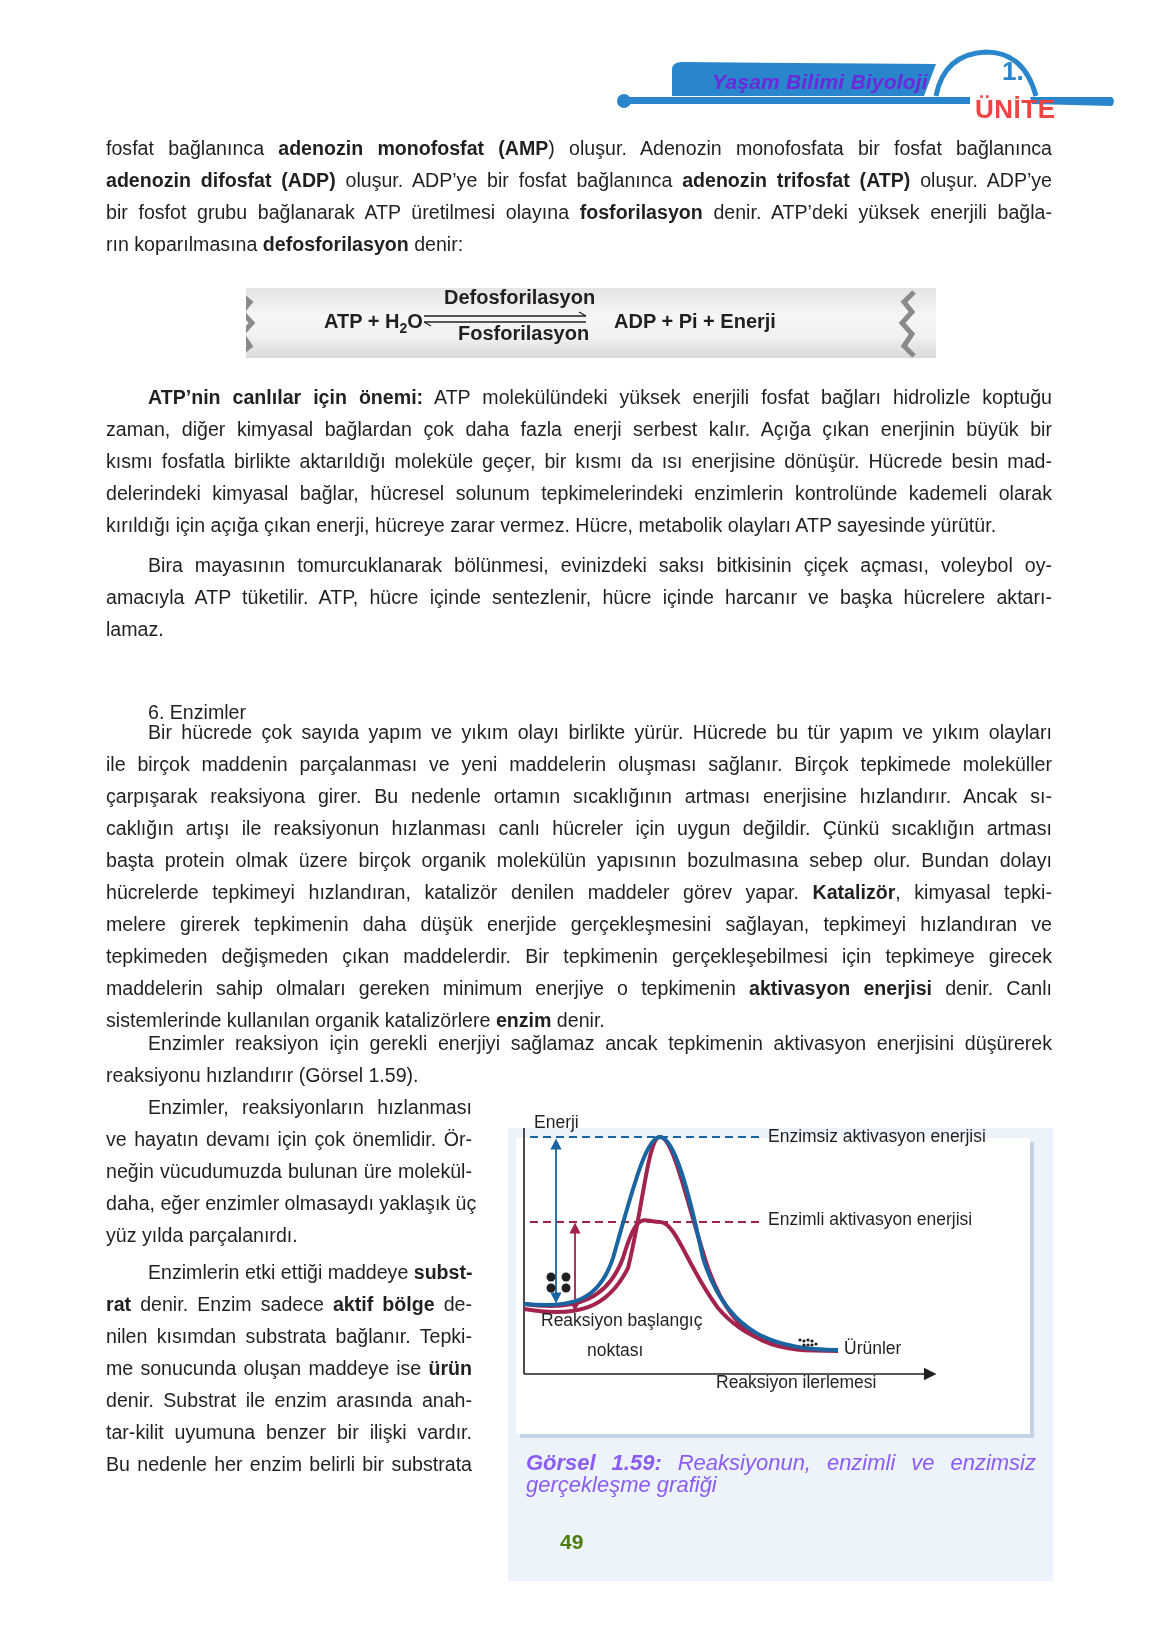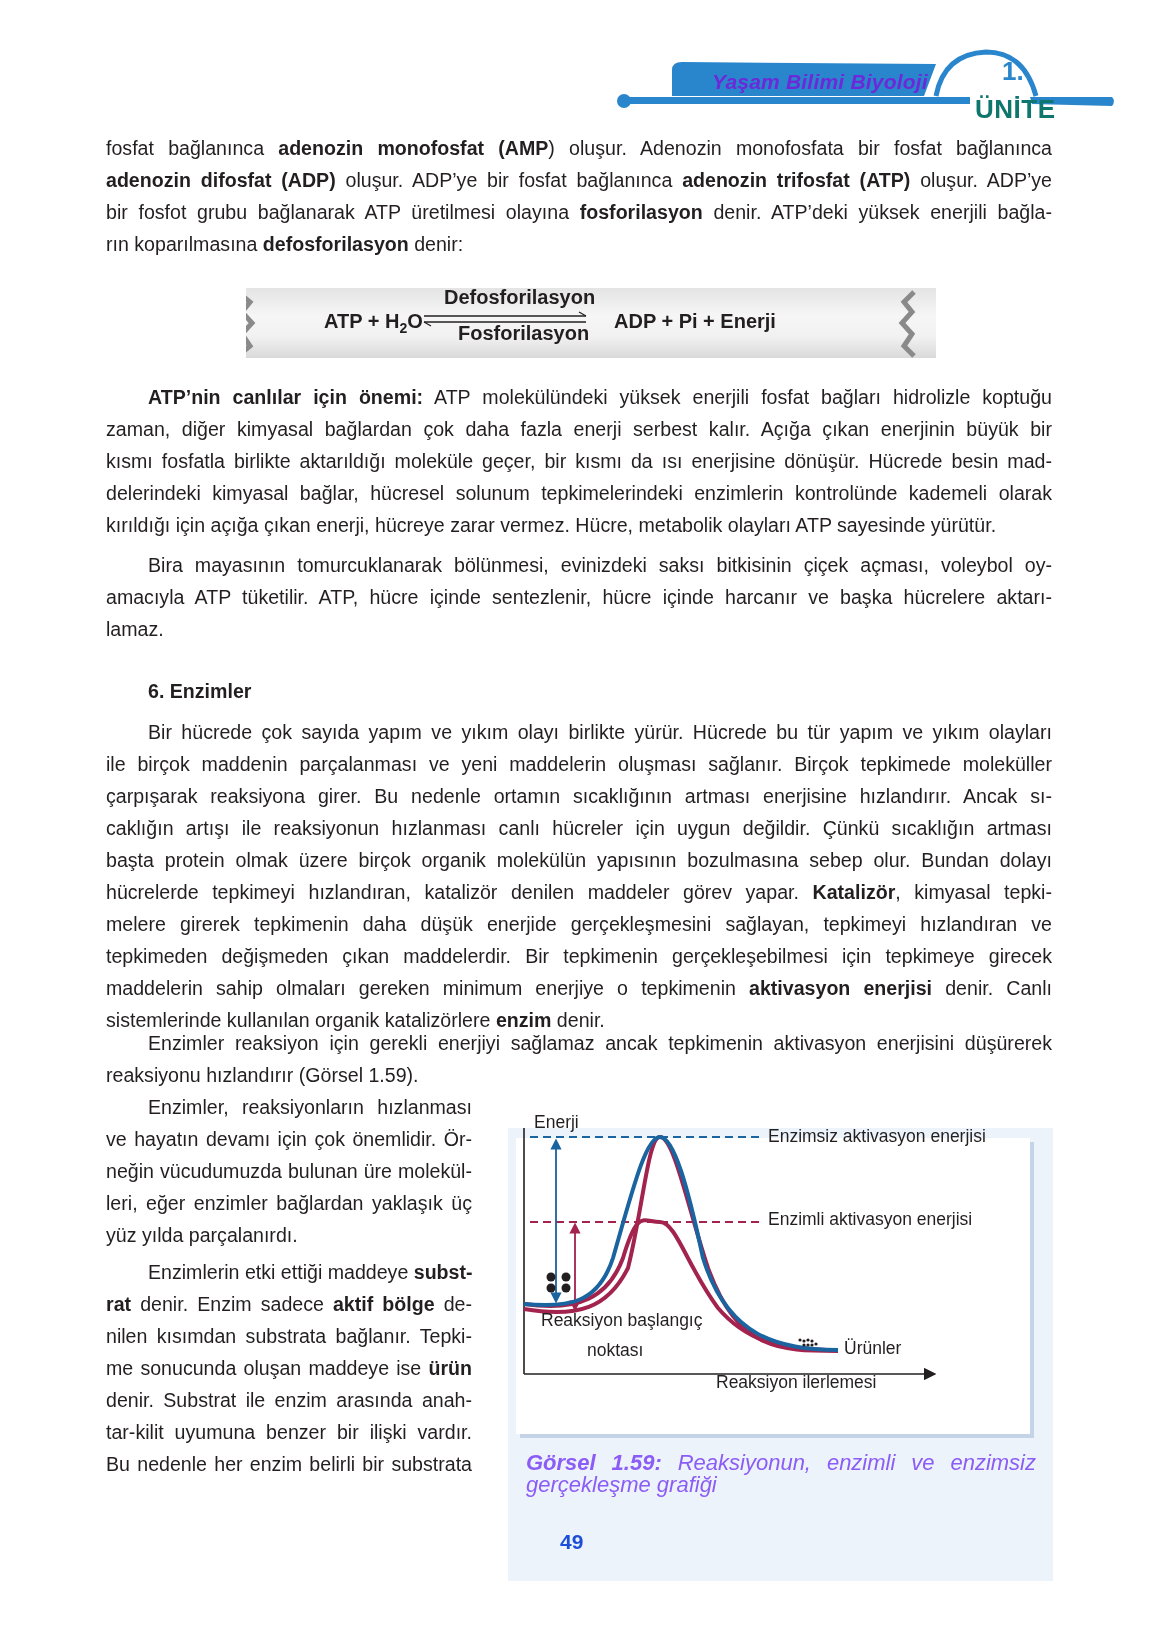--- a/index.html
+++ b/index.html
@@ -4,21 +4,21 @@
 <style>
   html, body { margin:0; padding:0; background:#ffffff; }
   body { width:1152px; height:1625px; position:relative; overflow:hidden;
          font-family:"Liberation Sans", sans-serif; color:#231f20; }
   
   .hdr { position:absolute; left:0; top:0; width:1152px; height:130px; }
   .hdr svg { position:absolute; left:0; top:0; }
   .hdr-title { position:absolute; left:712px; top:70px; font-style:italic; font-weight:bold;
                color:#6d28d9; font-size:21px; letter-spacing:0.2px; }
   .hdr-unit-num { position:absolute; left:1002px; top:56px; font-weight:bold; color:#2a86cc; font-size:26px; }
-  .hdr-unit-word { position:absolute; left:975px; top:94px; font-weight:bold; color:#0f766e; font-size:26px; letter-spacing:0.5px; }
+  .hdr-unit-word { position:absolute; left:975px; top:94px; font-weight:bold; color:#ef4444; font-size:26px; letter-spacing:0.5px; }
 
   .p { position:absolute; left:106px; width:946px; font-size:19.6px; line-height:32px; text-align:justify; }
   .line { display:block; height:32px; white-space:nowrap; text-align-last:justify; text-align:justify; }
   .line.last { text-align-last:left; }
   .ind { padding-left:42px; }
   b { font-weight:bold; }
 
   
   .rxn { position:absolute; left:246px; top:288px; width:690px; height:70px; }
   .rxn-bg { position:absolute; left:0; top:0; width:690px; height:70px;
@@ -32,21 +32,21 @@
   
   .fig { position:absolute; left:508px; top:1128px; width:545px; height:453px; background:#edf3fb; }
   .fig-inner { position:absolute; left:8px; top:10px; width:514px; height:296px; background:#ffffff;
                box-shadow:4px 4px 0 #c4d3e6; }
   .fig svg { position:absolute; left:0; top:0; }
   .fig-cap { position:absolute; left:18px; top:324px; width:510px; font-style:italic; font-size:22px;
              line-height:22px; color:#8b5cf6; text-align:justify; text-align-last:left; }
   .fig-cap b { font-weight:bold; }
   .lbl { position:absolute; font-size:17.5px; color:#231f20; white-space:nowrap; }
 
-  .pagenum { position:absolute; left:560px; top:1530px; font-size:21px; font-weight:bold; color:#1d4ed8; }
+  .pagenum { position:absolute; left:560px; top:1530px; font-size:21px; font-weight:bold; color:#4d7c0f; }
 </style>
 </head>
 <body>
 
 <div class="hdr">
   <svg width="1152" height="130">
 
     <circle cx="624" cy="101" r="7" fill="#2a86cc"></circle>
     <rect x="624" y="97" width="346" height="7" fill="#2a86cc"></rect>
 
@@ -90,21 +90,21 @@
     <span class="line">delerindeki kimyasal bağlar, hücresel solunum tepkimelerindeki enzimlerin kontrolünde kademeli olarak</span>
     <span class="line last">kırıldığı için açığa çıkan enerji, hücreye zarar vermez. Hücre, metabolik olayları ATP sayesinde yürütür.</span>
   </div>
 
 <div class="p" style="top:549px;">
     <span class="line ind">Bira mayasının tomurcuklanarak bölünmesi, evinizdeki saksı bitkisinin çiçek açması, voleybol oy-</span>
     <span class="line">amacıyla ATP tüketilir. ATP, hücre içinde sentezlenir, hücre içinde harcanır ve başka hücrelere aktarı-</span>
     <span class="line last">lamaz.</span>
   </div>
 
-<div class="p" style="top:675px; font-weight:bold;">
+<div class="p" style="top:696px; font-weight:normal;">
   <span class="ind">6. Enzimler</span>
 </div>
 
 <div class="p" style="top:716px;">
     <span class="line ind">Bir hücrede çok sayıda yapım ve yıkım olayı birlikte yürür. Hücrede bu tür yapım ve yıkım olayları</span>
     <span class="line">ile birçok maddenin parçalanması ve yeni maddelerin oluşması sağlanır. Birçok tepkimede moleküller</span>
     <span class="line">çarpışarak reaksiyona girer. Bu nedenle ortamın sıcaklığının artması enerjisine hızlandırır. Ancak sı-</span>
     <span class="line">caklığın artışı ile reaksiyonun hızlanması canlı hücreler için uygun değildir. Çünkü sıcaklığın artması</span>
     <span class="line">başta protein olmak üzere birçok organik molekülün yapısının bozulmasına sebep olur. Bundan dolayı</span>
     <span class="line">hücrelerde tepkimeyi hızlandıran, katalizör denilen maddeler görev yapar. <b>Katalizör</b>, kimyasal tepki-</span>
@@ -116,21 +116,21 @@
 
 <div class="p" style="top:1027px;">
     <span class="line ind">Enzimler reaksiyon için gerekli enerjiyi sağlamaz ancak tepkimenin aktivasyon enerjisini düşürerek</span>
     <span class="line last">reaksiyonu hızlandırır (Görsel 1.59).</span>
   </div>
 
 <div class="p" style="top:1091px; width:366px;">
     <span class="line ind">Enzimler, reaksiyonların hızlanması</span>
     <span class="line">ve hayatın devamı için çok önemlidir. Ör-</span>
     <span class="line">neğin vücudumuzda bulunan üre molekül-</span>
-    <span class="line">leri, eğer enzimler bağlardan yaklaşık üç</span>
+    <span class="line">daha, eğer enzimler olmasaydı yaklaşık üç</span>
     <span class="line last">yüz yılda parçalanırdı.</span>
   </div>
 
 <div class="p" style="top:1256px; width:366px;">
     <span class="line ind">Enzimlerin etki ettiği maddeye <b>subst-</b></span>
     <span class="line"><b>rat</b> denir. Enzim sadece <b>aktif bölge</b> de-</span>
     <span class="line">nilen kısımdan substrata bağlanır. Tepki-</span>
     <span class="line">me sonucunda oluşan maddeye ise <b>ürün</b></span>
     <span class="line">denir. Substrat ile enzim arasında anah-</span>
     <span class="line">tar-kilit uyumuna benzer bir ilişki vardır.</span>

